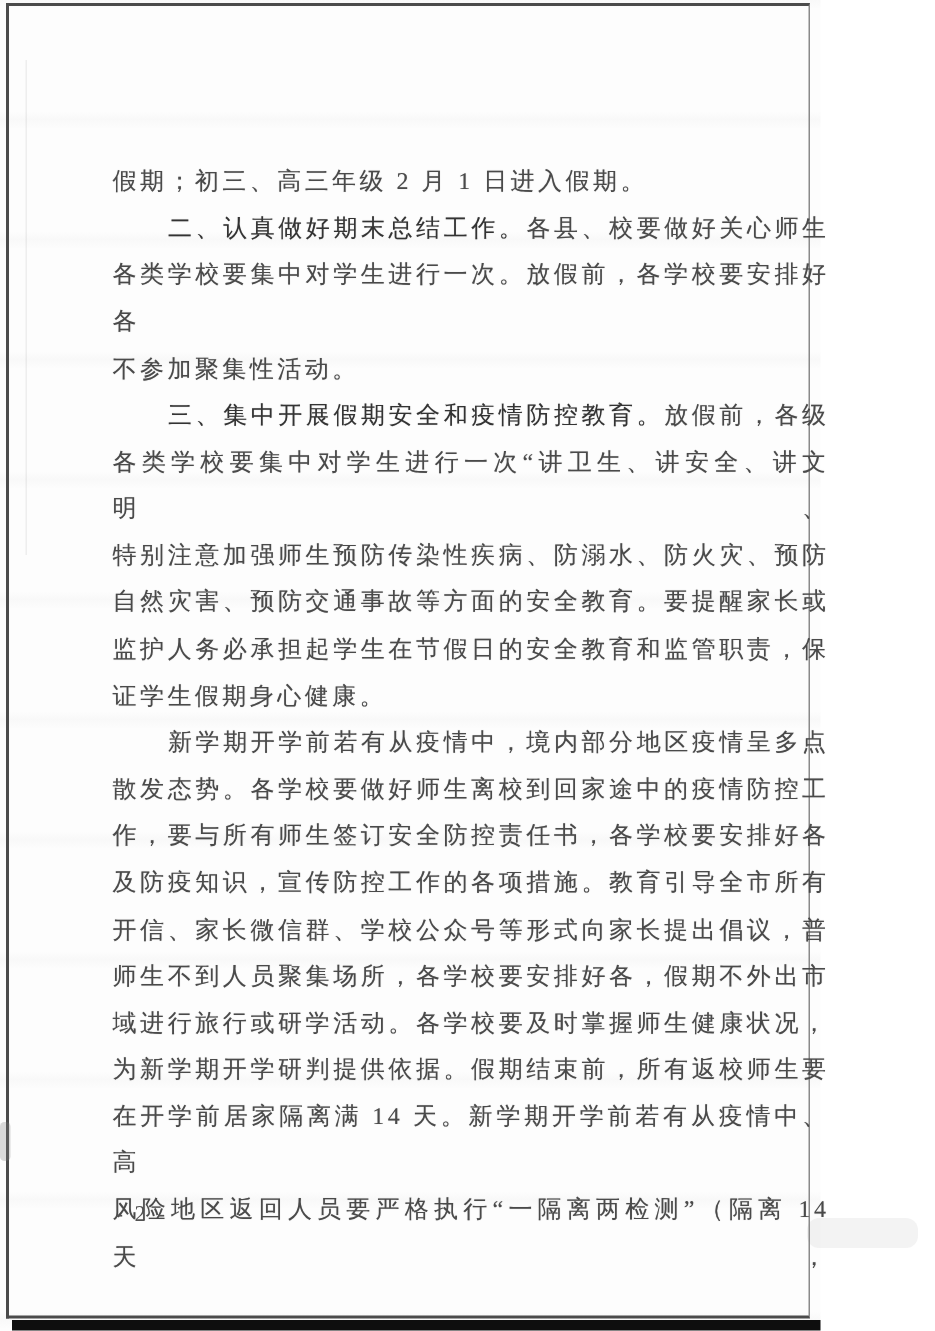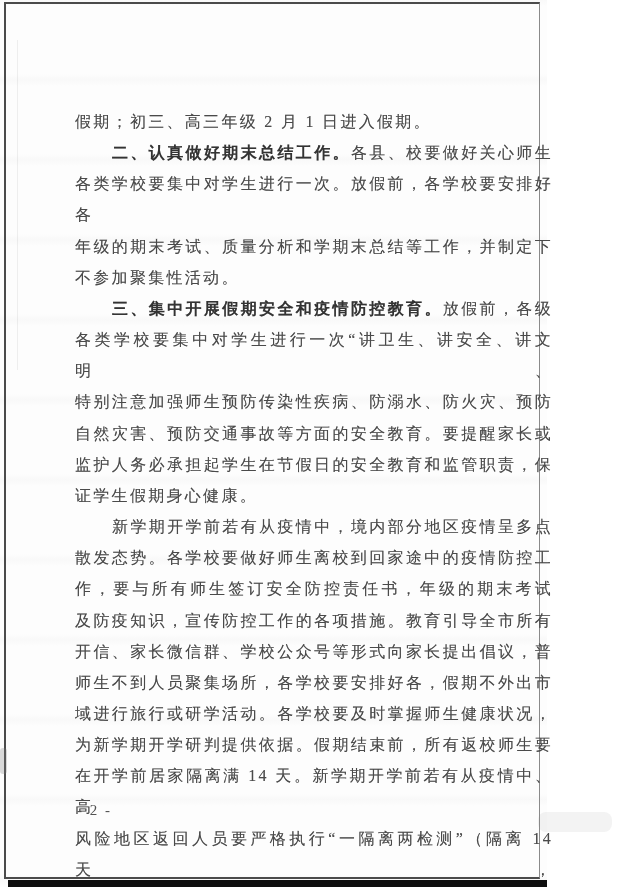--- a/index.html
+++ b/index.html
@@ -59,21 +59,21 @@
     text-shadow: 0 0 0.6px rgba(80,80,80,0.45);
   }
   .line { white-space: nowrap; }
   .line.fill {
     white-space: normal;
     text-align: justify;
     text-align-last: justify;
   }
   .line.indent { text-indent: 37px; }
   .seg-bold {
-    font-weight: bold;
+    font-weight: normal;
     color: #333333;
   }
   .page-number {
     position: absolute;
     left: 77px;
     top: 802px;
     font-size: 15px;
     letter-spacing: 2px;
     color: #525252;
   }
@@ -107,31 +107,30 @@
   <div class="bottom-edge"></div>
 
   <div class="artifact artifact-left-line"></div>
   <div class="artifact artifact-left-smudge"></div>
   <div class="artifact artifact-right-smudge"></div>
 
   <div class="text-block" id="text-block">
       <div class="line"><span>假期；初三、高三年级 2 月 1 日进入假期。</span></div>
       <div class="line indent fill"><span class="seg-bold">二、认真做好期末总结工作。</span><span>各县、校要做好关心师生</span></div>
       <div class="line fill"><span>各类学校要集中对学生进行一次。放假前，各学校要安排好各</span></div>
-      <div class="line fill"><span>年级的期末考试、质量分析和学期末总结等工作，并制定下</span></div>
       <div class="line"><span>不参加聚集性活动。</span></div>
       <div class="line indent fill"><span class="seg-bold">三、集中开展假期安全和疫情防控教育。</span><span>放假前，各级</span></div>
       <div class="line fill"><span>各类学校要集中对学生进行一次“讲卫生、讲安全、讲文明、</span></div>
       <div class="line fill"><span>特别注意加强师生预防传染性疾病、防溺水、防火灾、预防</span></div>
       <div class="line fill"><span>自然灾害、预防交通事故等方面的安全教育。要提醒家长或</span></div>
       <div class="line fill"><span>监护人务必承担起学生在节假日的安全教育和监管职责，保</span></div>
       <div class="line"><span>证学生假期身心健康。</span></div>
       <div class="line indent fill"><span>新学期开学前若有从疫情中，境内部分地区疫情呈多点</span></div>
       <div class="line fill"><span>散发态势。各学校要做好师生离校到回家途中的疫情防控工</span></div>
-      <div class="line fill"><span>作，要与所有师生签订安全防控责任书，年级的期末考试</span></div>
+      <div class="line fill"><span>作，要与所有师生签订安全防控责任书，各学校要安排好各</span></div>
       <div class="line fill"><span>及防疫知识，宣传防控工作的各项措施。教育引导全市所有</span></div>
       <div class="line fill"><span>开信、家长微信群、学校公众号等形式向家长提出倡议，普</span></div>
       <div class="line fill"><span>师生不到人员聚集场所，各学校要安排好各，假期不外出市</span></div>
       <div class="line fill"><span>域进行旅行或研学活动。各学校要及时掌握师生健康状况，</span></div>
       <div class="line fill"><span>为新学期开学研判提供依据。假期结束前，所有返校师生要</span></div>
       <div class="line fill"><span>在开学前居家隔离满 14 天。新学期开学前若有从疫情中、高</span></div>
       <div class="line fill"><span>风险地区返回人员要严格执行“一隔离两检测”（隔离 14 天，</span></div>
     </div>
 
   <div class="page-number">- 2 -</div>

